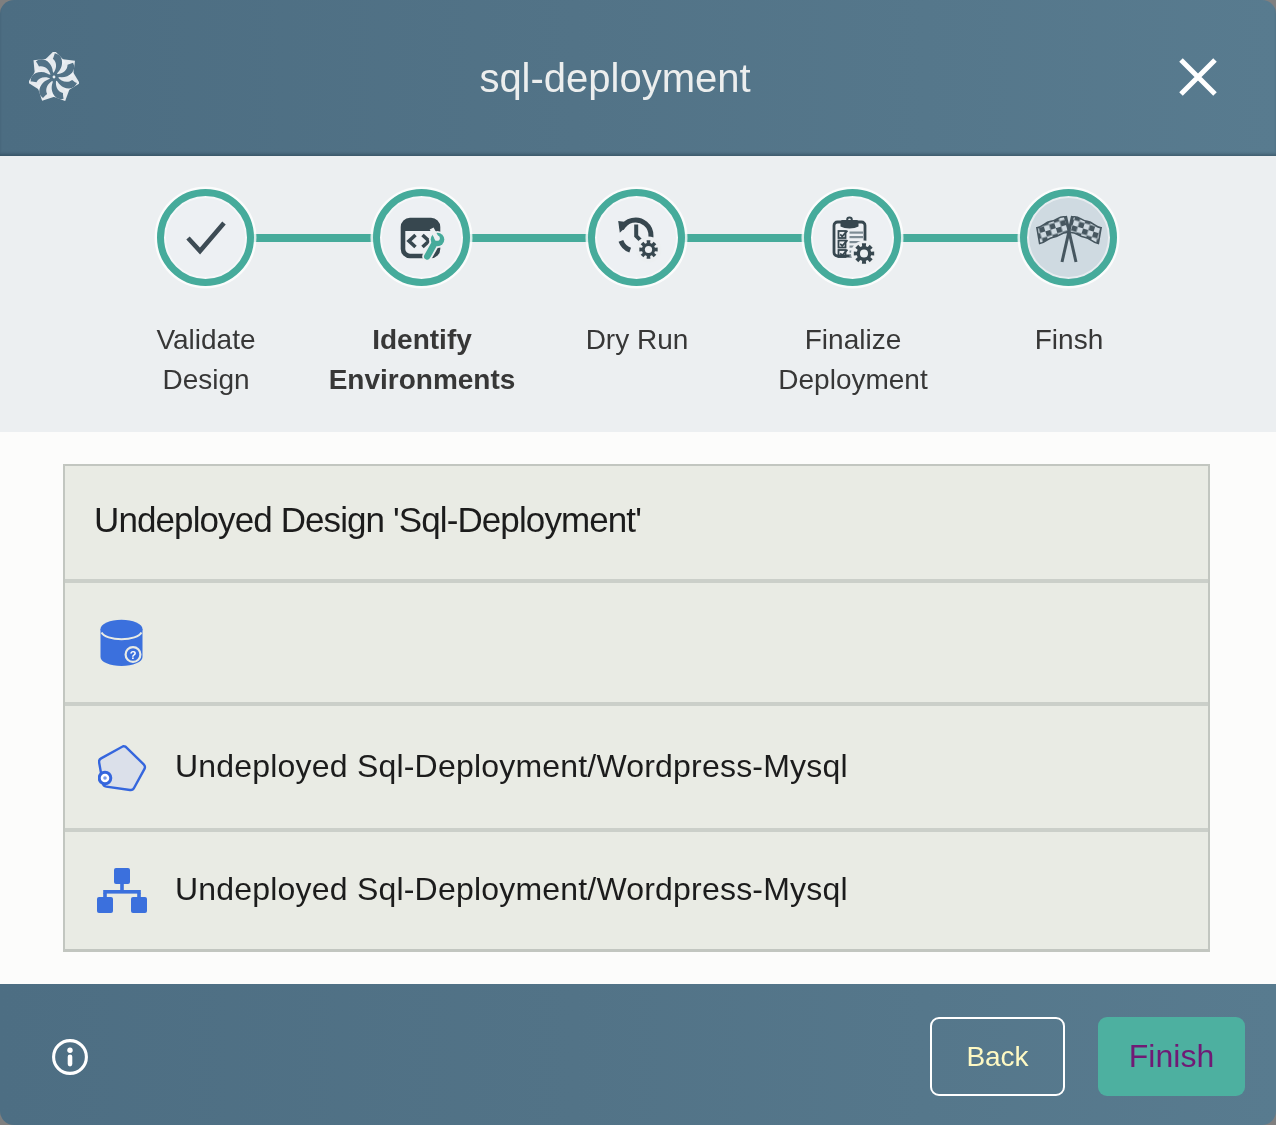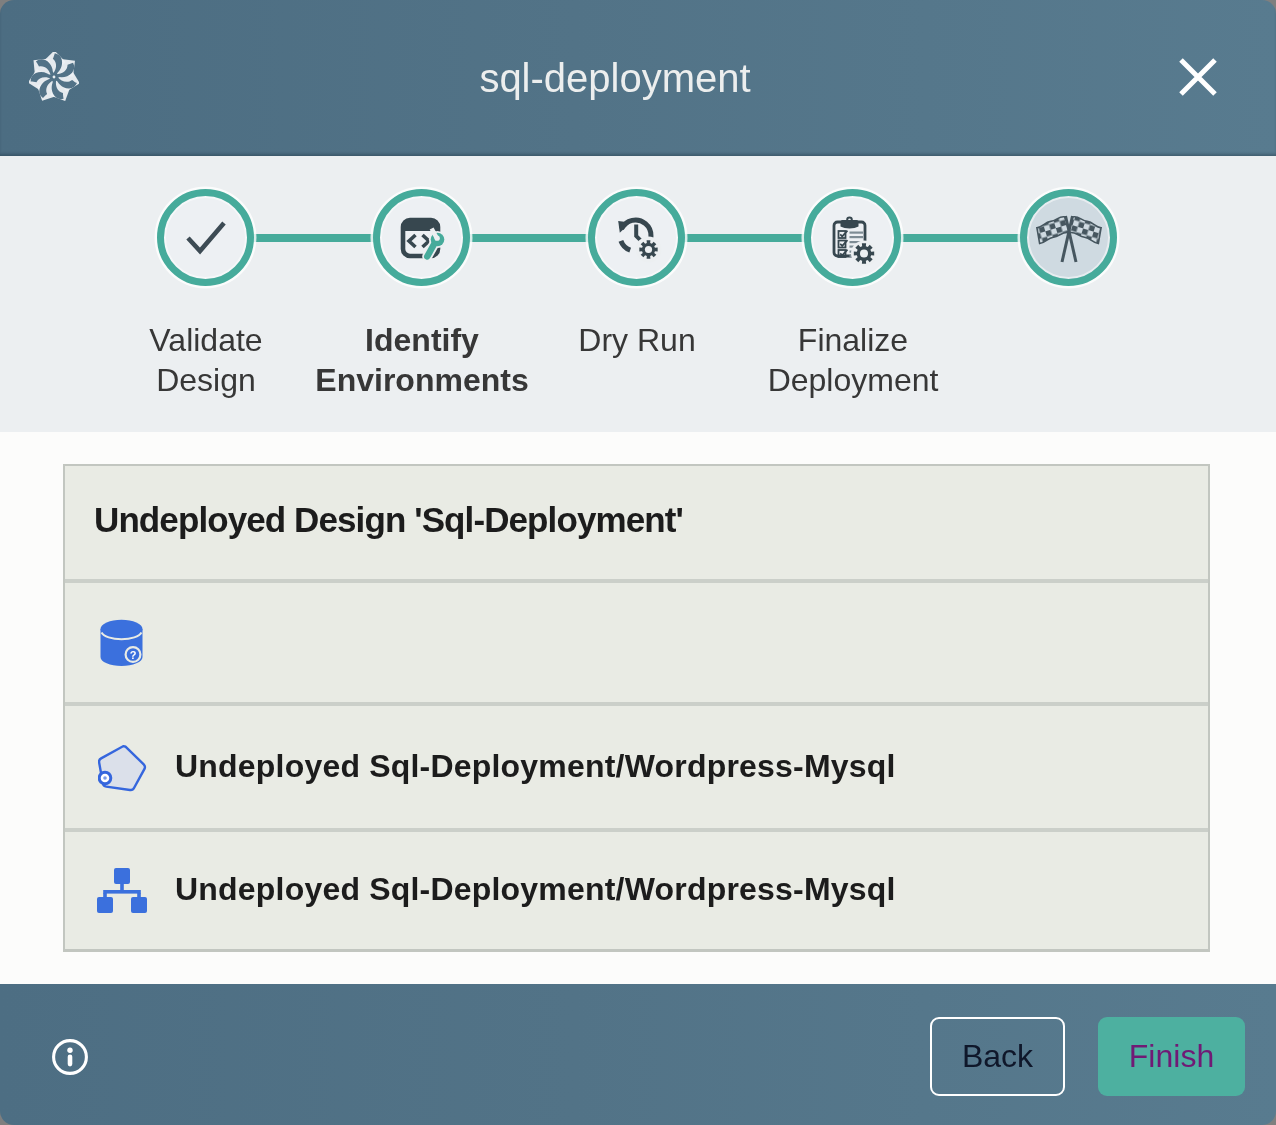--- a/index.html
+++ b/index.html
@@ -6,28 +6,28 @@
   html,body { width:1276px; height:1125px; background:#7f7f7f; font-family:"Liberation Sans", sans-serif; overflow:hidden; }
   .modal { position:absolute; left:0; top:0; width:1276px; height:1125px; border-radius:14px; overflow:hidden; }
   .hdr { position:absolute; left:0; top:0; width:1276px; height:156px; background:linear-gradient(90deg,#4c6d82 0%,#527387 45%,#587b8f 100%); box-shadow: inset 0 -3px 3px -1px rgba(20,40,55,0.35); }
   .hdr-title { position:absolute; left:0; right:46px; top:0; height:156px; line-height:156px; text-align:center; color:#eceeee; font-size:40px; }
   .logo { position:absolute; left:29px; top:52px; }
   .closex { position:absolute; left:1178px; top:56px; }
   .stepper { position:absolute; left:0; top:156px; width:1276px; height:276px; background:#eceff1; }
   .connector { position:absolute; left:206px; top:78px; width:863px; height:8px; background:#46ab9b; }
   .circ { position:absolute; width:97px; height:97px; border-radius:50%; border:7px solid #46ab9b; background:#edf0f3; box-shadow:0 0 0 2.5px rgba(255,255,255,0.8), inset 0 0 0 2px rgba(255,255,255,0.5); display:flex; align-items:center; justify-content:center; }
   .circ.last { background:#cfdae1; }
-  .lbl { position:absolute; width:260px; text-align:center; color:#373737; font-size:32px; line-height:40px; top:164px; }
+  .lbl { position:absolute; width:260px; text-align:center; color:#373737; font-size:28px; line-height:40px; top:164px; }
   .content { position:absolute; left:0; top:432px; width:1276px; height:552px; background:#fcfcfb; }
   .panel { position:absolute; left:63px; top:32px; width:1147px; height:488px; background:#e9ebe4; border:2px solid #c2c6c0; border-bottom-width:3px; }
   .row { position:absolute; left:0; width:1143px; background:#e9ebe4; }
   .sep { position:absolute; left:0; width:1143px; height:4px; background:#cbcfc9; }
-  .rowtxt { color:#1c1c1c; font-size:32px; letter-spacing:0.2px;font-weight:bold; }
+  .rowtxt { color:#1c1c1c; font-size:32px; letter-spacing:0.2px; }
   .footer { position:absolute; left:0; top:984px; width:1276px; height:141px; background:linear-gradient(90deg,#4d6e83 0%,#527387 45%,#587b8f 100%); }
-  .btn-back { position:absolute; left:930px; top:1017px; width:135px; height:79px; border:2px solid #fff; border-radius:9px; color:#0f172a; font-size:32px; line-height:75px; text-align:center; }
+  .btn-back { position:absolute; left:930px; top:1017px; width:135px; height:79px; border:2px solid #fff; border-radius:9px; color:#fef9c3; font-size:28px; line-height:75px; text-align:center; }
   .btn-finish { position:absolute; left:1098px; top:1017px; width:147px; height:79px; background:#4db0a0; border-radius:9px; color:#701a75; font-size:32px; line-height:79px; text-align:center; }
 </style>
 </head>
 <body>
 <div class="modal">
   <div class="hdr">
     <div class="hdr-title">sql-deployment</div>
     <svg class="logo" width="50" height="50" viewBox="-56 -56 112 112">
       <g transform="scale(-1,1) rotate(12)">
         <g id="sq7">
@@ -144,20 +144,21 @@
         <path d="M34.5 14 L45 60 " stroke="#46565f" stroke-width="3" fill="none"></path>
         <path d="M41.5 14 L31 60" stroke="#46565f" stroke-width="3" fill="none"></path>
         <path d="M34 14 C 29 11, 25 15, 19 14 C 13 13, 10 17, 4 16 L 2 32 C 8 33, 11 29, 17 30 C 23 31, 27 27, 33 30 Z" fill="url(#chk)" stroke="#46565f" stroke-width="1.6" transform="translate(0,1) rotate(-17 34 14)"></path>
         <path d="M42 14 C 47 11, 51 15, 57 14 C 63 13, 66 17, 72 16 L 74 32 C 68 33, 65 29, 59 30 C 53 31, 49 27, 43 30 Z" fill="url(#chk)" stroke="#46565f" stroke-width="1.6" transform="translate(0,1) rotate(17 42 14)"></path>
       </svg>
     </div>
     <div class="lbl" style="left:76px;">Validate<br>Design</div>
     <div class="lbl" style="left:292px;font-weight:bold;">Identify<br>Environments</div>
     <div class="lbl" style="left:723px;">Finalize<br>Deployment</div>
     <div class="lbl" style="left:507px;">Dry Run</div>
+    <div class="lbl" style="left:939px;">Finsh</div>
   </div>
 
   <div class="content">
     <div class="panel">
       <div class="row" style="top:0; height:113px;">
         <div class="rowtxt" style="position:absolute; left:29px; top:34px; font-size:35px; letter-spacing:-0.9px;">Undeployed Design 'Sql-Deployment'</div>
       </div>
       <div class="sep" style="top:113px;"></div>
       <div class="row" style="top:117px; height:119px;">
         <svg style="position:absolute; left:34px; top:36px;" width="46" height="50" viewBox="0 0 46 50">

